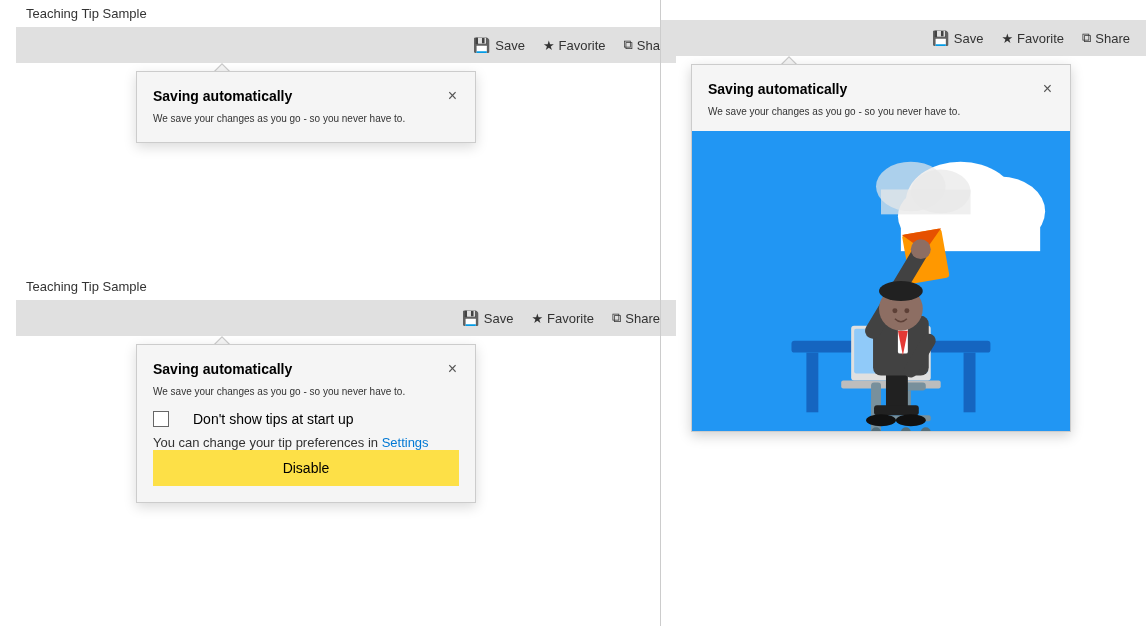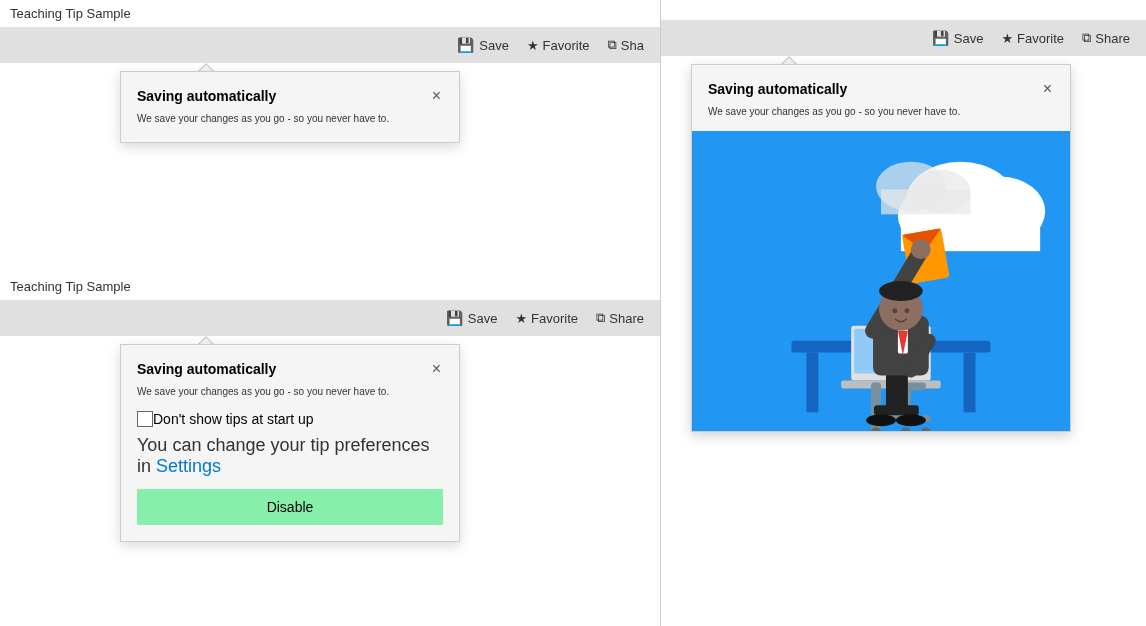--- a/index.html
+++ b/index.html
@@ -36,21 +36,21 @@
       font-size: 13px;
       color: #333;
       cursor: pointer;
       background: none;
       border: none;
     }
 
     
     .left-panel {
       position: absolute;
-      left: 0;
+      left: 16px;
       top: 0;
       width: 660px;
       height: 486px;
     }
 
     
     .right-panel {
       position: absolute;
       left: 660px;
       top: 0;
@@ -103,52 +103,51 @@
       position: absolute;
       background: #f5f5f5;
       border: 1px solid #ccc;
       box-shadow: 0 4px 12px rgba(0,0,0,0.15);
       padding: 16px;
       width: 340px;
     }
 
     .tip-checkbox-row {
       display: flex;
-      gap: 0;
+      gap: 24px;
       margin: 12px 0 8px;
     }
 
     .tip-checkbox {
       width: 16px;
       height: 16px;
       border: 1px solid #666;
       background: #fff;
       flex-shrink: 0;
     }
 
     .tip-settings-row {
-      font-size: 18px;
+      font-size: 13px;
       color: #333;
-      margin-bottom: 12px;
     }
 
     .tip-settings-link {
       color: #0078d4;
       text-decoration: none;
     }
 
     .tip-buttons {
       display: flex;
       gap: 8px;
     }
 
     .tip-btn {
       flex: 1;
       height: 36px;
-      background: #86efac;
+      background: #fde047;
       border: none;
       cursor: pointer;
       font-size: 14px;
       color: #000;
       font-family: 'Segoe UI', Arial, sans-serif;
     }
 
     
     .tip-arrow-up {
       position: absolute;

